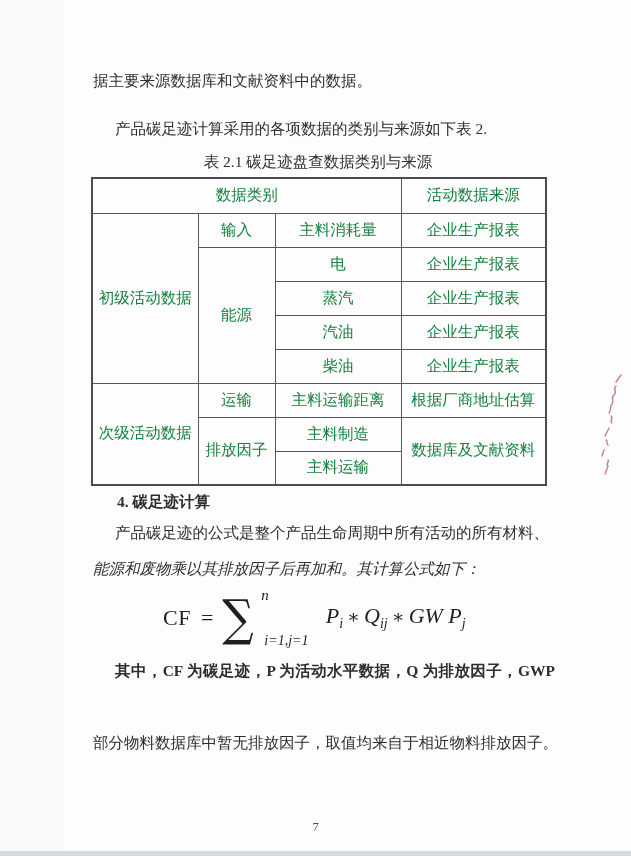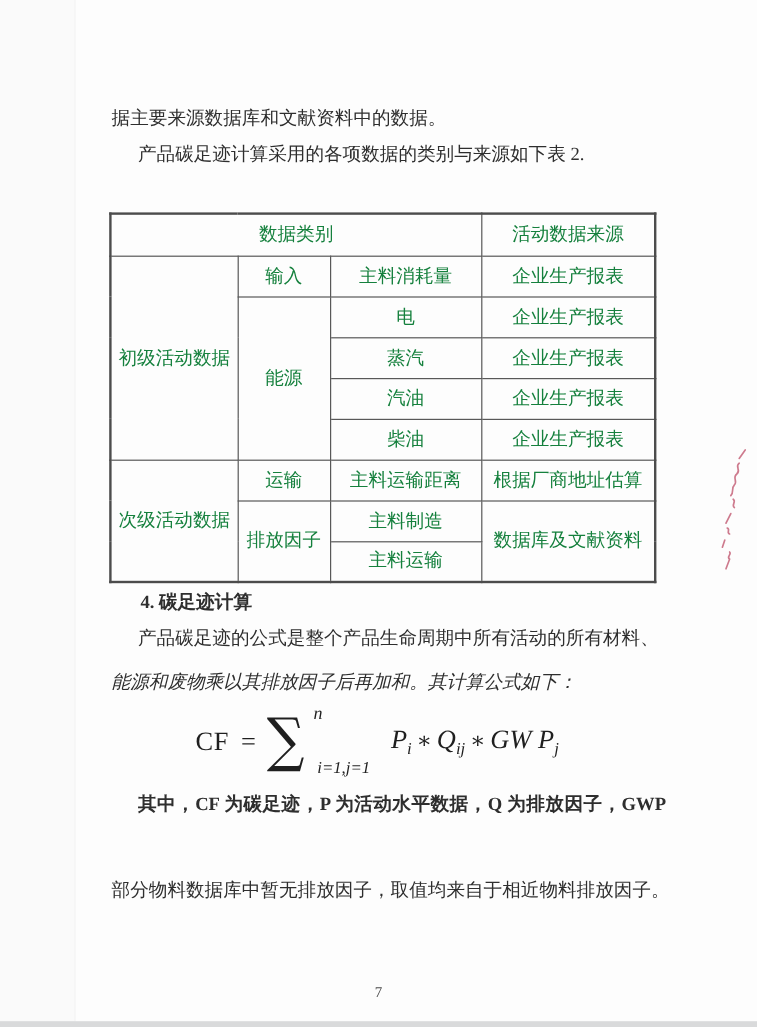--- a/index.html
+++ b/index.html
@@ -51,24 +51,25 @@
   .annotation { position:absolute; left:599px; top:372px; width:28px; height:108px; opacity:0.8; }
 </style>
 </head>
 <body>
 
 <div class="page">
 
   <div class="scan-shade"></div>
   <div class="scan-line-v"></div>
 
-  <div class="tline" style="left:93px; top:89px;">据主要来源数据库和文献资料中的数据。</div>
+  <div class="tline" style="left:93px; top:71px;">据主要来源数据库和文献资料中的数据。</div>
 
   <div class="tline" style="left:115px; top:119px;">产品碳足迹计算采用的各项数据的类别与来源如下表 2.</div>
 
+  <div class="caption" style="top:152px;">表 2.1  碳足迹盘查数据类别与来源</div>
 
   <table class="dtable">
     <colgroup>
       <col style="width:106px">
         <col style="width:77px">
         <col style="width:126px">
         <col style="width:145px">
     </colgroup>
     <tbody>
       <tr class="hdr">

